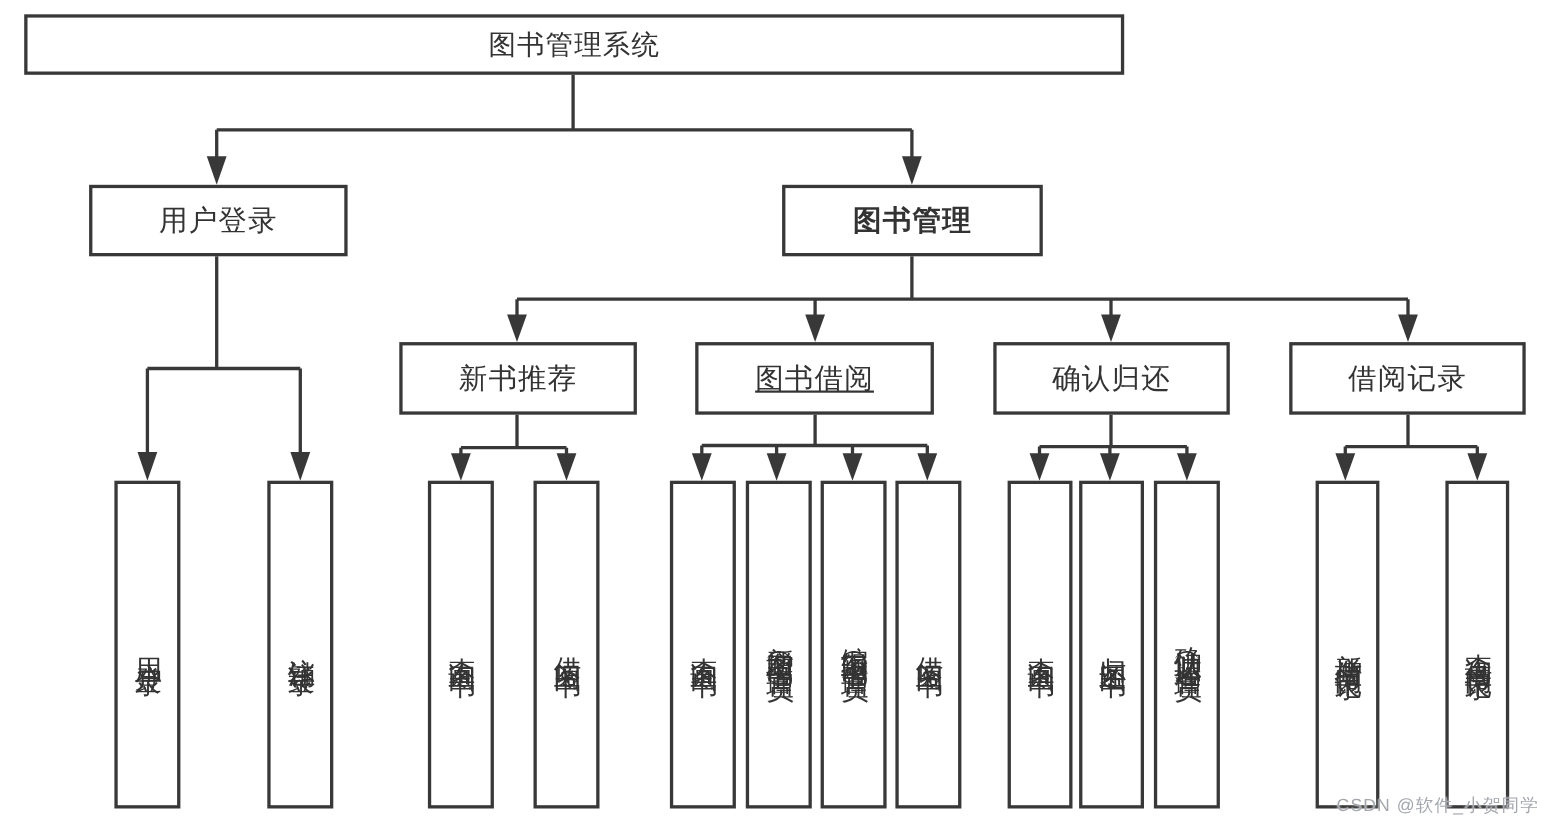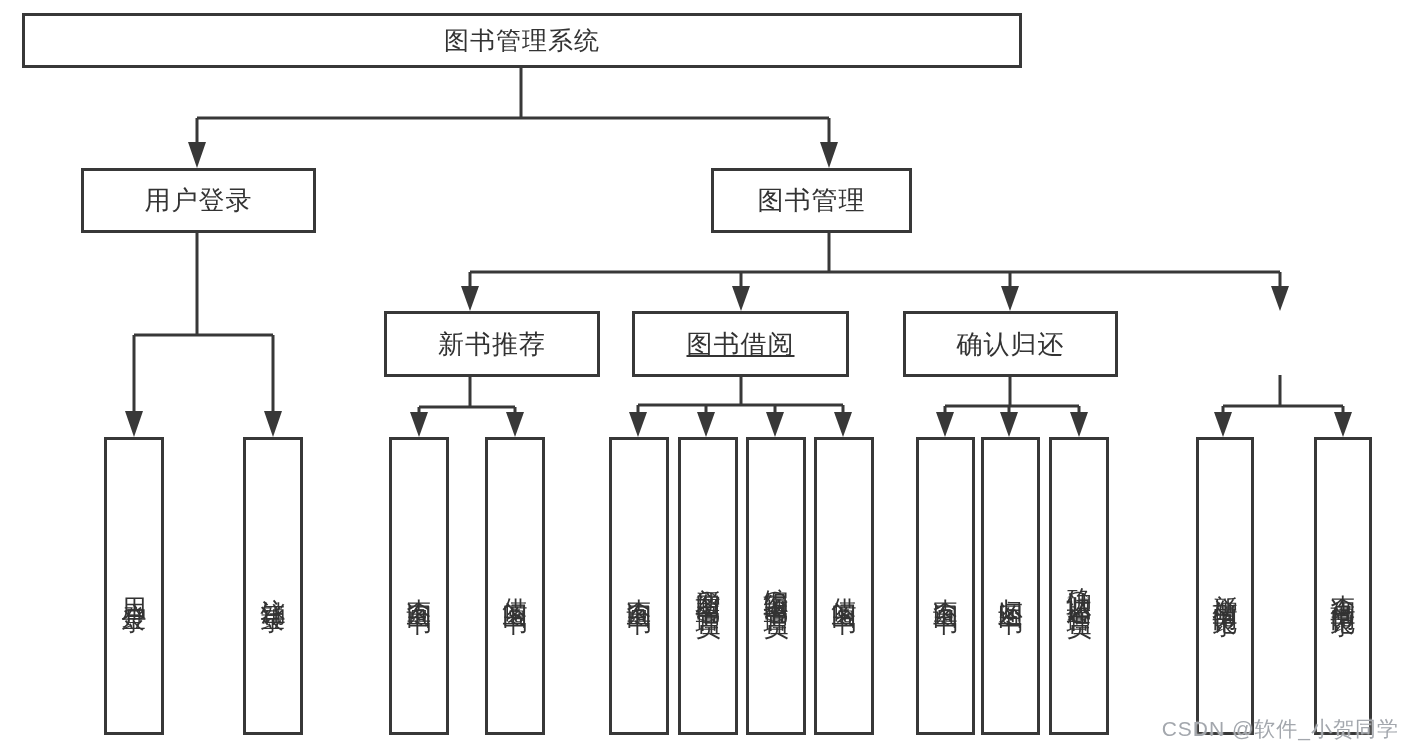--- a/index.html
+++ b/index.html
@@ -46,21 +46,21 @@
     font-size: 25px;
     letter-spacing: 4px;
     line-height: 1;
     top: 437px;
     height: 298px;
   }
   .watermark {
     position: absolute;
     right: 6px;
     bottom: 4px;
-    font-size: 21px;
+    font-size: 16px;
     color: #a3a7ad;
     letter-spacing: 1px;
     z-index: 3;
     text-shadow: 0 0 2px #ffffff;
     white-space: nowrap;
   }
 </style>
 </head>
 <body>
 
@@ -102,25 +102,26 @@
       <polygon points="1000,412 1018,412 1009,437"></polygon>
       <polygon points="1070,412 1088,412 1079,437"></polygon>
       <polygon points="1214,412 1232,412 1223,437"></polygon>
       <polygon points="1334,412 1352,412 1343,437"></polygon>
     </g>
   </svg>
 
   <div class="box hbox root" style="left:22px; top:13px; width:1000px; height:55px;">图书管理系统</div>
 
   <div class="box hbox" style="left:81px; top:168px; width:235px; height:65px;">用户登录</div>
-  <div class="box hbox" style="left:711px; top:168px; width:201px; height:65px;">图书管理</div>
+  <div class="box hbox" style="left:711px; top:168px; width:237px; height:65px;font-weight:bold;">图书管理</div>
 
-  <div class="box hbox" style="left:363px; top:311px; width:216px; height:66px;margin-left:21px;">新书推荐</div>
+  <div class="box hbox" style="left:363px; top:311px; width:216px; height:66px;">新书推荐</div>
   <div class="box hbox" style="left:632px; top:311px; width:217px; height:66px;text-decoration:underline;">图书借阅</div>
   <div class="box hbox" style="left:903px; top:311px; width:215px; height:66px;">确认归还</div>
+  <div class="box hbox" style="left:1172px; top:311px; width:215px; height:66px;">借阅记录</div>
 
   <div class="box vbox" style="left:104px; width:60px;">用户登录</div>
   <div class="box vbox" style="left:243px; width:60px;">注销登录</div>
 
   <div class="box vbox" style="left:389px; width:60px;">查询图书</div>
   <div class="box vbox" style="left:485px; width:60px;">借阅图书</div>
 
   <div class="box vbox" style="left:609px; width:60px;">查询图书</div>
   <div class="box vbox" style="left:678px; width:60px;">新增图书（管理员）</div>
   <div class="box vbox" style="left:746px; width:60px;">编辑图书（管理员）</div>

